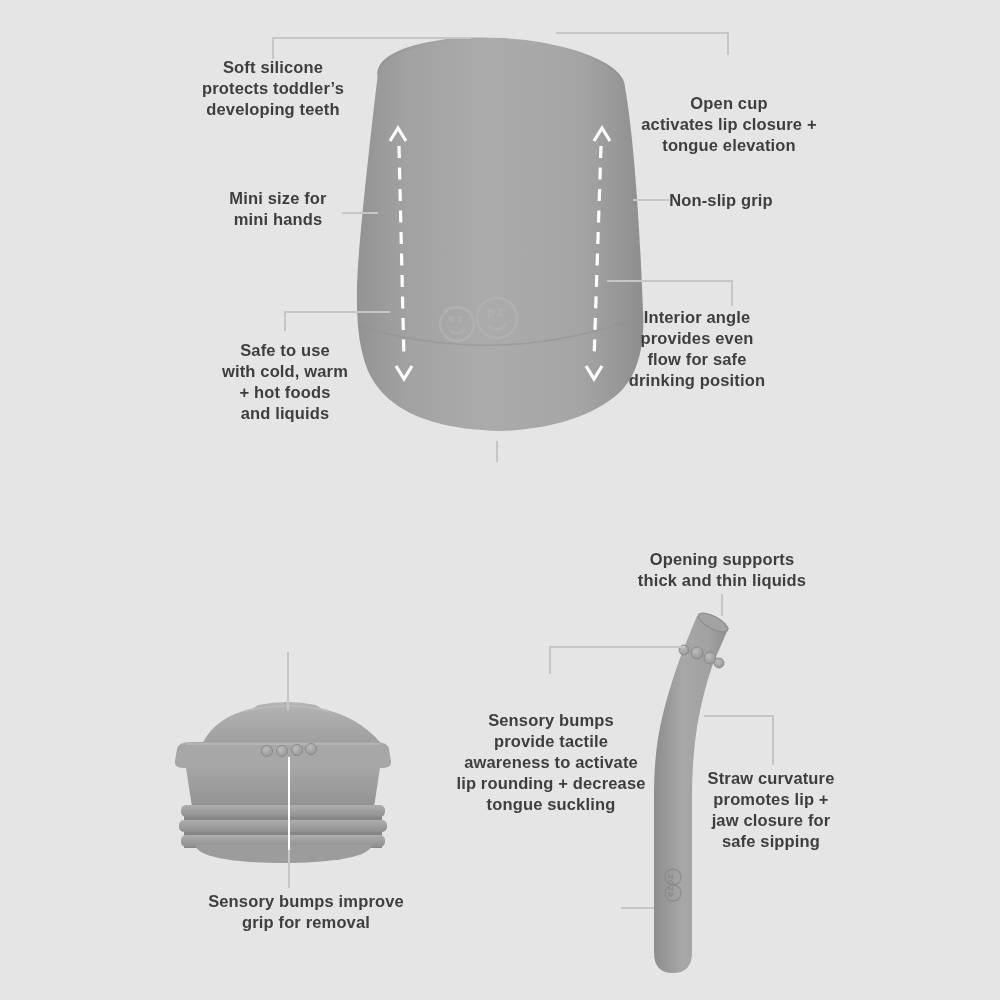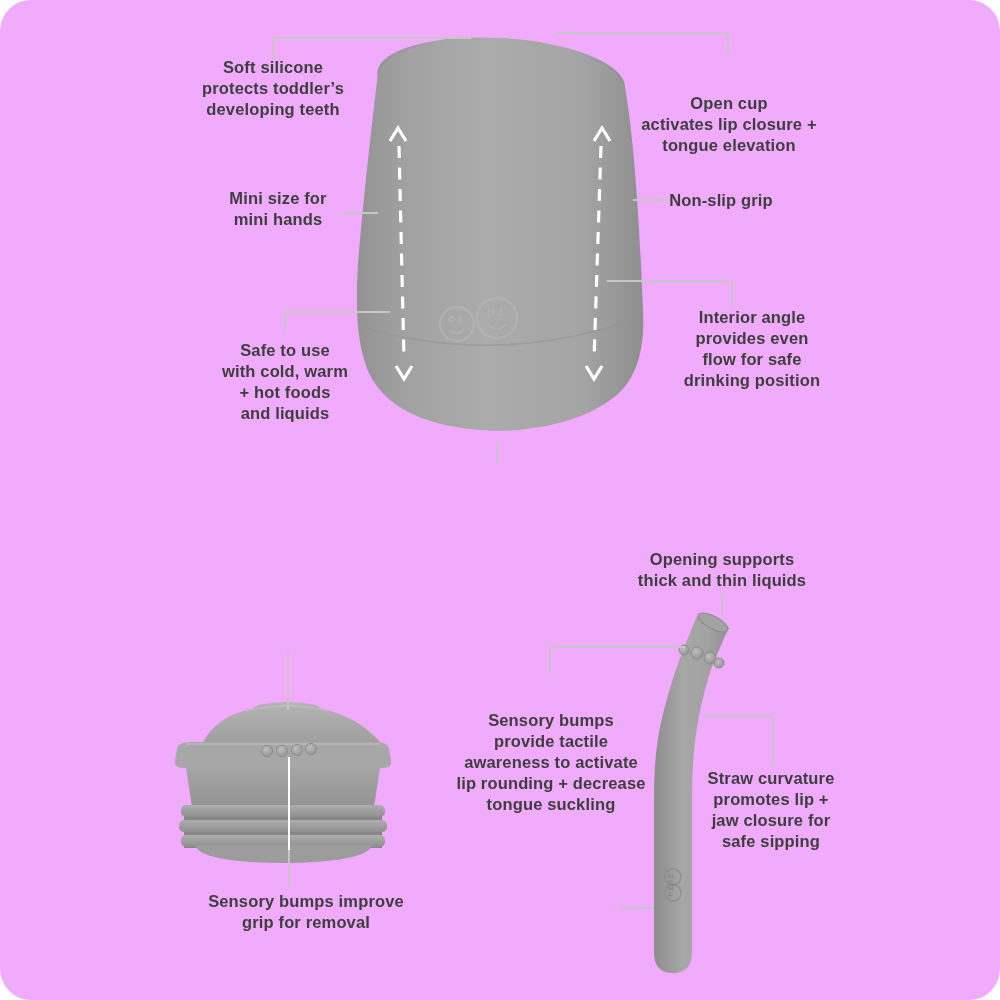--- a/index.html
+++ b/index.html
@@ -1,17 +1,17 @@
 <!DOCTYPE html>
 <html><head>
 <meta charset="utf-8">
 <style>
   html,body{margin:0;padding:0;background:#ffffff;}
   body{width:1000px;height:1000px;font-family:"Liberation Sans",sans-serif;}
-  .canvas{position:relative;width:1000px;height:1000px;overflow:hidden;background:#f0abfc;border-radius:31px;}
+  .canvas{position:relative;width:1000px;height:1000px;overflow:hidden;background:#e5e5e5;}
   .art{position:absolute;left:0;top:0;}
   .label{
     position:absolute;
     text-align:center;
     font-size:16.5px;
     line-height:21px;
     font-weight:700;
     color:#3e3e3e;
     letter-spacing:0.15px;
     white-space:pre-line;
@@ -191,21 +191,21 @@
   <div class="label" style="left:589px;top:57px;width:280px;margin-top:36px;">Open cup
 activates lip closure +
 tongue elevation</div>
   <div class="label" style="left:158px;top:188px;width:240px;">Mini size for
 mini hands</div>
   <div class="label" style="left:601px;top:190px;width:240px;">Non-slip grip</div>
   <div class="label" style="left:165px;top:340px;width:240px;">Safe to use
 with cold, warm
 + hot foods
 and liquids</div>
-  <div class="label" style="left:632px;top:307px;width:240px;">Interior angle
+  <div class="label" style="left:577px;top:307px;width:240px;">Interior angle
 provides even
 flow for safe
 drinking position</div>
 
   <div class="label" style="left:592px;top:549px;width:260px;">Opening supports
 thick and thin liquids</div>
   <div class="label" style="left:431px;top:681px;width:240px;margin-top:29px;">Sensory bumps
 provide tactile
 awareness to activate
 lip rounding + decrease

